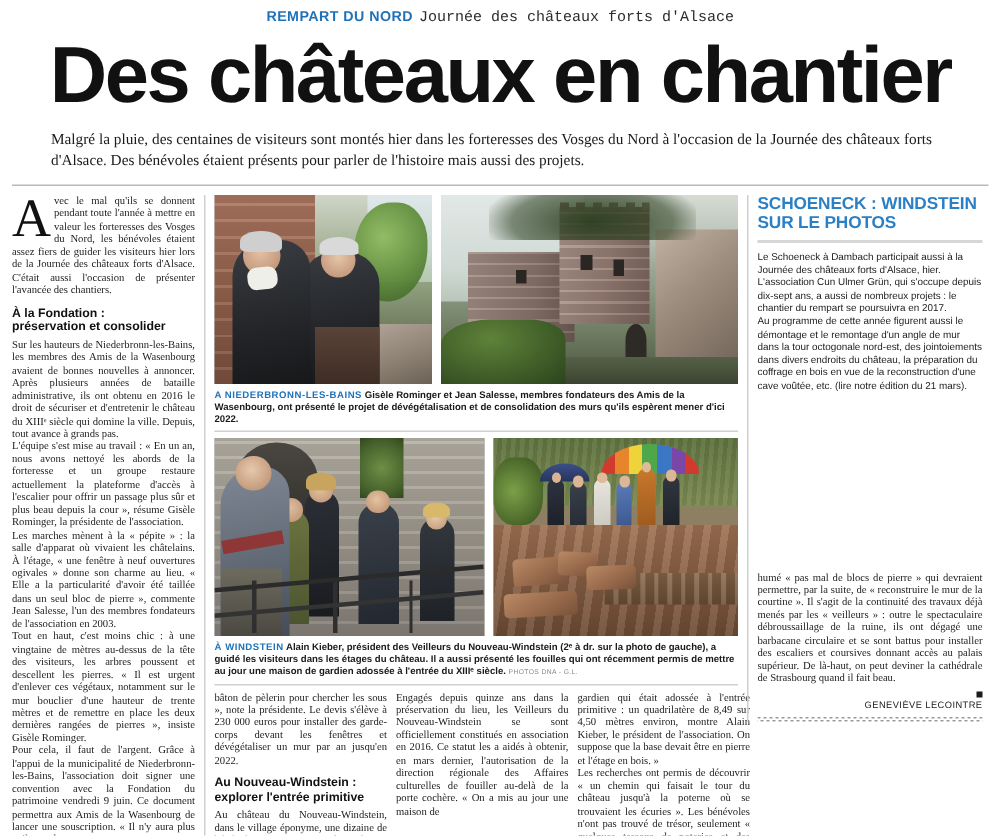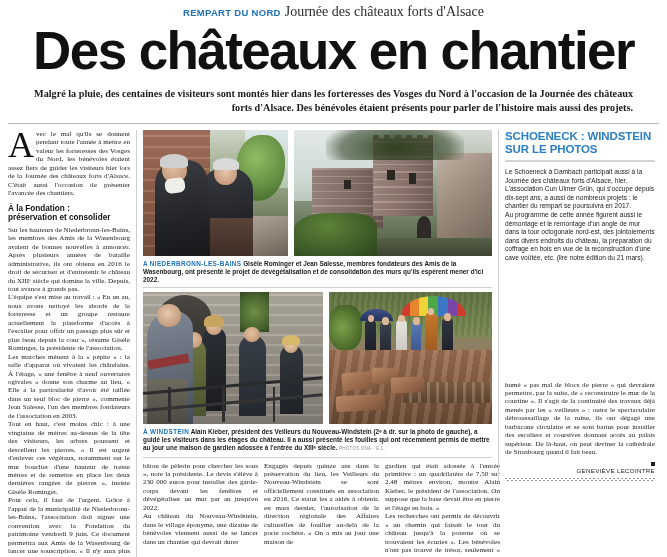--- a/index.html
+++ b/index.html
@@ -35,44 +35,44 @@
     white-space: nowrap;
   }
   .kicker-rubric {
     color: #1f72b8;
     font-weight: bold;
     letter-spacing: 0.3px;
     font-size: 9.5px;
   }
   .kicker-sub {
     color: #2b2b2b;
-    font-size: 14px;
+    font-size: 10px;
     margin-left: 4px;
-    font-family: Liberation Serif, serif;
+    font-family: Liberation Mono, monospace;
   }
 
   
   .headline {
     text-align: center;
     font-family: "Liberation Sans", sans-serif;
     font-weight: bold;
     font-size: 53px;
     line-height: 57px;
     letter-spacing: -1.6px;
     color: #111111;
     margin: 0;
     padding: 1px 0 3px 0;
     white-space: nowrap;
   }
 
   
   .standfirst {
-    text-align: right;
+    text-align: left;
     font-family: "Liberation Serif", serif;
-    font-weight: bold;
+    font-weight: normal;
     font-size: 10.2px;
     line-height: 14px;
     color: #1a1a1a;
     padding: 5px 26px 8px 26px;
   }
 
   .rule-thin {
     border: 0;
     border-top: 1px solid #b9b9b9;
     margin: 0 0 6px 0;
@@ -656,35 +656,39 @@
         <span>Alain Kieber, président des Veilleurs du Nouveau-Windstein (2ᵉ à dr. sur la photo de gauche), a guidé les visiteurs dans les étages du château. Il a aussi présenté les fouilles qui ont récemment permis de mettre au jour une maison de gardien adossée à l'entrée du XIIIᵉ siècle.</span>
         <span class="cap-credit">PHOTOS DNA - G.L.</span>
       </div>
 
       <hr class="caption-rule">
 
       <div class="sub-cols">
         <div class="sub-col">
           <div class="bodytext">
             <p>bâton de pèlerin pour chercher les sous », note la présidente. Le devis s'élève à 230 000 euros pour installer des garde-corps devant les fenêtres et dévégétaliser un mur par an jusqu'en 2022.</p>
+            <div class="subhead">
+              <span>Au Nouveau-Windstein :</span><br>
+              <span>explorer l'entrée primitive</span>
+            </div>
             <p>Au château du Nouveau-Windstein, dans le village éponyme, une dizaine de bénévoles viennent aussi de se lancer dans un chantier qui devrait durer</p>
           </div>
 
         </div>
 
         <div class="sub-col">
           <div class="bodytext">
             <p>Engagés depuis quinze ans dans la préservation du lieu, les Veilleurs du Nouveau-Windstein se sont officiellement constitués en association en 2016. Ce statut les a aidés à obtenir, en mars dernier, l'autorisation de la direction régionale des Affaires culturelles de fouiller au-delà de la porte cochère. « On a mis au jour une maison de</p>
           </div>
 
         </div>
 
         <div class="sub-col">
           <div class="bodytext">
-            <p>gardien qui était adossée à l'entrée primitive : un quadrilatère de 7,50 sur 2,48 mètres environ, montre Alain Kieber, le président de l'association. On suppose que la base devait être en pierre et l'étage en bois. »</p>
+            <p>gardien qui était adossée à l'entrée primitive : un quadrilatère de 8,49 sur 4,50 mètres environ, montre Alain Kieber, le président de l'association. On suppose que la base devait être en pierre et l'étage en bois. »</p>
             <p>Les recherches ont permis de découvrir « un chemin qui faisait le tour du château jusqu'à la poterne où se trouvaient les écuries ». Les bénévoles n'ont pas trouvé de trésor, seulement « quelques tessons de poteries et des morceaux de tuiles ». Ils ont aussi ex-</p>
           </div>
 
         </div>
       </div>
     </div>
 
     <div class="col-right">
       <div class="side-title">
         <span>SCHOENECK : WINDSTEIN</span><br>

